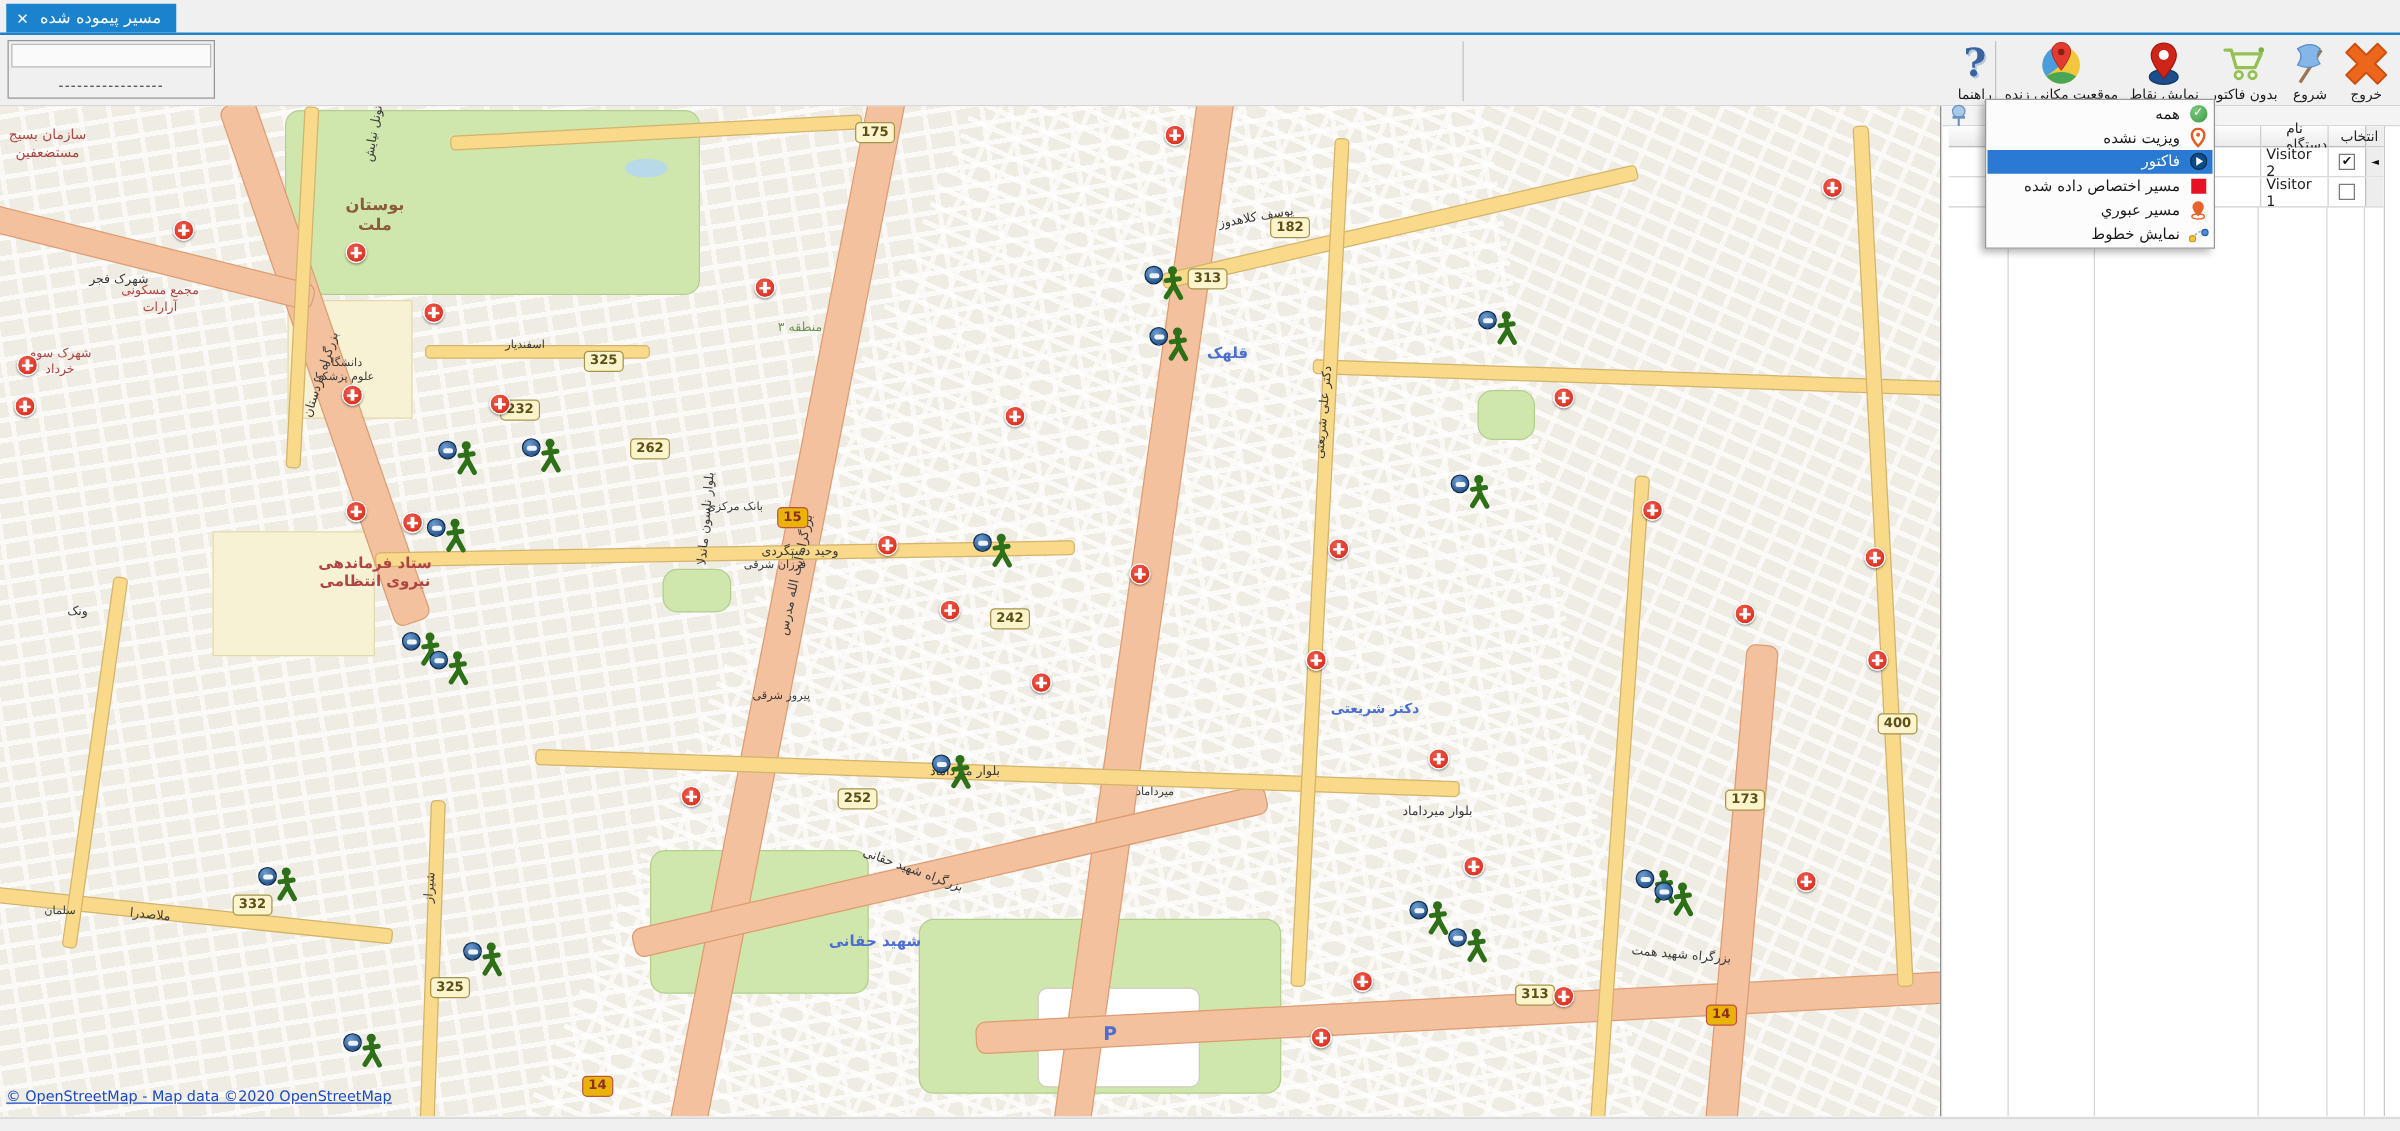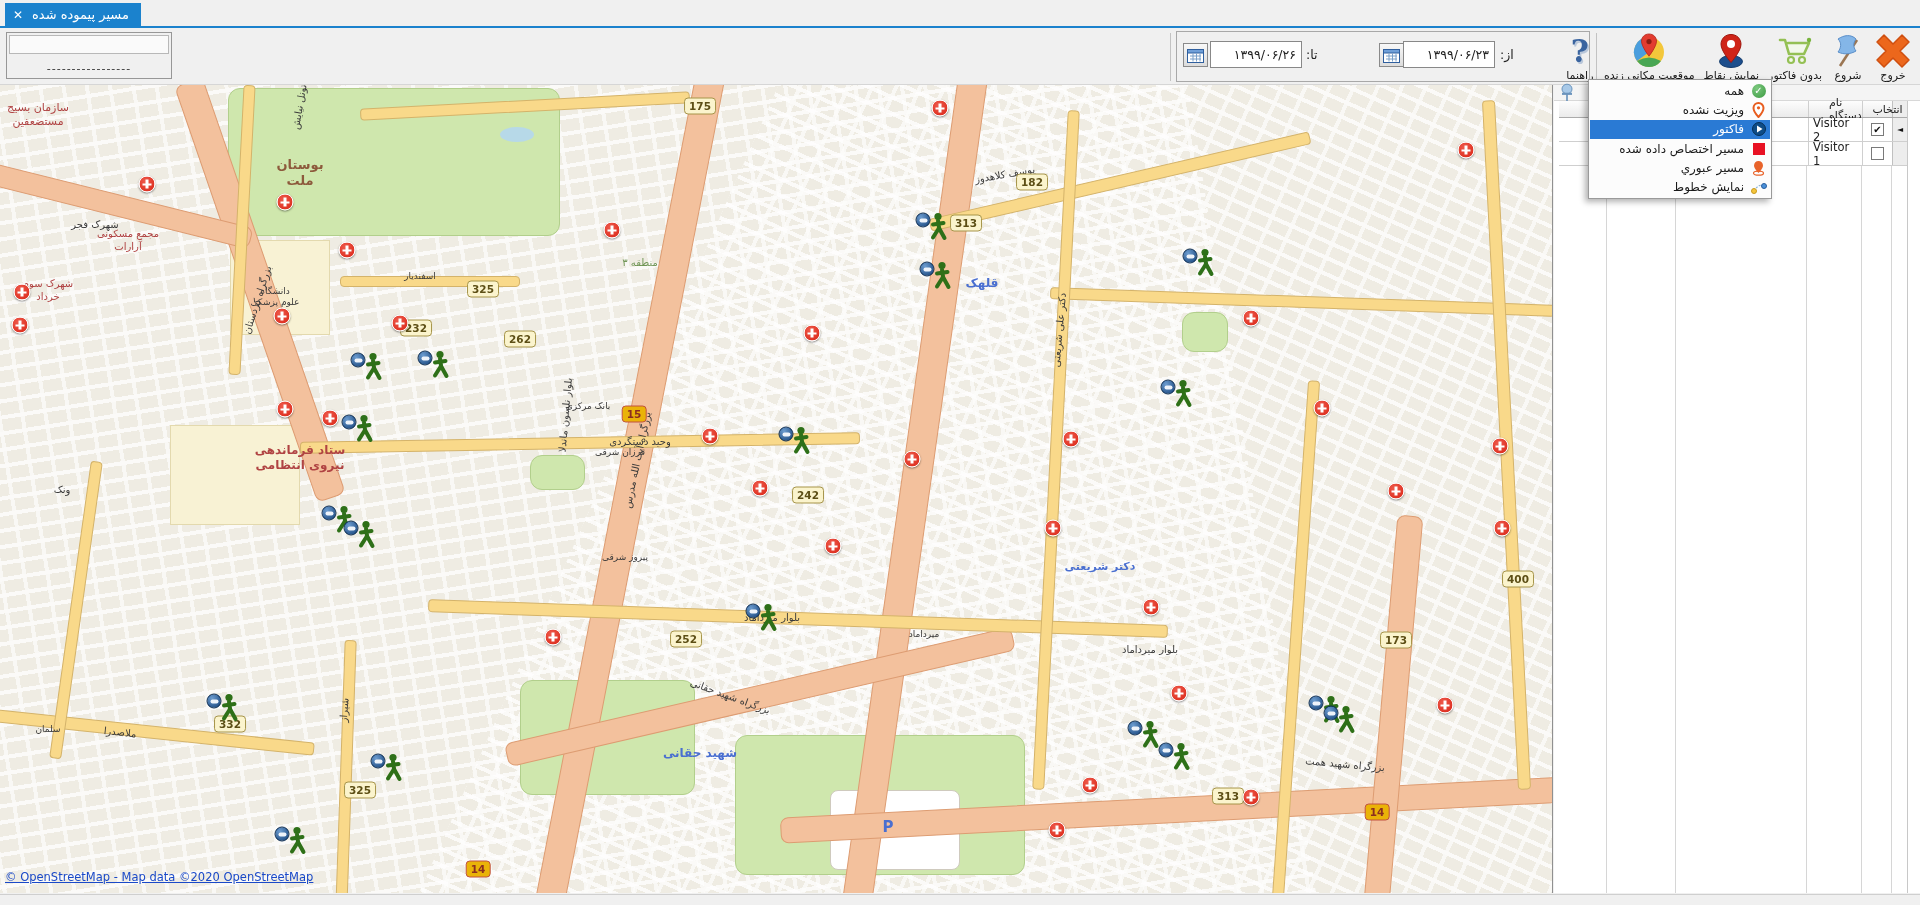--- a/index.html
+++ b/index.html
@@ -91,40 +91,20 @@
     <span>مسیر پیموده شده</span>
   </div>
 </div>
 
 <div class="toolbar">
   <div class="query-box">
     <div class="query-inner"></div>
     <div class="dashes">-----------------</div>
   </div>
   <div class="tbsep" style="left:1170px"></div>
-  <div class="dategroup">
-    <button class="calbtn" style="left:6px">
-        <svg width="17" height="15" viewBox="0 0 17 15">
-          <rect x="0.5" y="1.5" width="16" height="13" fill="#fff" stroke="#2f5f9e"></rect>
-          <rect x="0.5" y="1.5" width="16" height="3.5" fill="#6f9fd8" stroke="#2f5f9e"></rect>
-          <path d="M3 8 h11 M3 11 h11 M6 5.5 v8 M9.5 5.5 v8 M13 5.5 v8" stroke="#7aa0c8" stroke-width="1" fill="none"></path>
-        </svg>
-      </button>
-    <div class="datefield" style="left:33px">۱۳۹۹/۰۶/۲۶</div>
-    <span class="datelabel" style="left:129px">تا:</span>
-    <button class="calbtn" style="left:202px">
-        <svg width="17" height="15" viewBox="0 0 17 15">
-          <rect x="0.5" y="1.5" width="16" height="13" fill="#fff" stroke="#2f5f9e"></rect>
-          <rect x="0.5" y="1.5" width="16" height="3.5" fill="#6f9fd8" stroke="#2f5f9e"></rect>
-          <path d="M3 8 h11 M3 11 h11 M6 5.5 v8 M9.5 5.5 v8 M13 5.5 v8" stroke="#7aa0c8" stroke-width="1" fill="none"></path>
-        </svg>
-      </button>
-    <div class="datefield" style="left:226px">۱۳۹۹/۰۶/۲۳</div>
-    <span class="datelabel" style="left:323px">از:</span>
-  </div>
   <div class="tbsep" style="left:1596px"></div>
   <div class="tb-buttons" id="tb-buttons">
       <div class="tb-btn">
         <span class="tb-ic">
           <svg width="38" height="36" viewBox="0 0 38 36">
             <path d="M19 11 L28 2 L35 9 L26 18 L35 27 L28 34 L19 25 L10 34 L3 27 L12 18 L3 9 L10 2 Z" fill="#ec671c" stroke="#cf4f10" stroke-width="1.5" stroke-linejoin="round"></path>
           </svg>
         </span>
         <span class="tb-lb">خروج</span>
       </div>
@@ -214,28 +194,28 @@
   <div class="yroad" style="left:360px;top:15px;width:330px;height:12px;transform:rotate(-3deg)"></div>
   <div class="yroad" style="left:1050px;top:25px;width:12px;height:680px;transform:rotate(3deg)"></div>
   <div class="yroad" style="left:340px;top:555px;width:12px;height:270px;transform:rotate(2deg)"></div>
 
   <div id="map-layers">
       <div class="badge" style="position: absolute; left: 700px; top: 21px; transform: translate(-50%, -50%);">175</div>
       <div class="badge" style="position: absolute; left: 1032px; top: 97px; transform: translate(-50%, -50%);">182</div>
       <div class="badge" style="position: absolute; left: 966px; top: 138px; transform: translate(-50%, -50%);">313</div>
       <div class="badge" style="position: absolute; left: 483px; top: 204px; transform: translate(-50%, -50%);">325</div>
       <div class="badge" style="position: absolute; left: 416px; top: 243px; transform: translate(-50%, -50%);">232</div>
-      <div class="badge" style="position: absolute; left: 520px; top: 254px; transform: translate(-50%, -50%); text-align: right;">262</div>
+      <div class="badge" style="position: absolute; left: 520px; top: 274px; transform: translate(-50%, -50%); text-align: right;">262</div>
       <div class="badge" style="position: absolute; left: 808px; top: 410px; transform: translate(-50%, -50%);">242</div>
       <div class="badge" style="position: absolute; left: 686px; top: 554px; transform: translate(-50%, -50%);">252</div>
       <div class="badge" style="position: absolute; left: 1518px; top: 494px; transform: translate(-50%, -50%);">400</div>
       <div class="badge" style="position: absolute; left: 1396px; top: 555px; transform: translate(-50%, -50%);">173</div>
       <div class="badge" style="position: absolute; left: 1228px; top: 711px; transform: translate(-50%, -50%);">313</div>
       <div class="badge" style="position: absolute; left: 360px; top: 705px; transform: translate(-50%, -50%);">325</div>
-      <div class="badge" style="position: absolute; left: 202px; top: 639px; transform: translate(-50%, -50%); margin-left: 28px;">332</div>
+      <div class="badge" style="position: absolute; left: 202px; top: 639px; transform: translate(-50%, -50%);">332</div>
       <div class="badge hwy" style="position: absolute; left: 634px; top: 329px; transform: translate(-50%, -50%);">15</div>
       <div class="badge hwy" style="position: absolute; left: 1377px; top: 727px; transform: translate(-50%, -50%);">14</div>
       <div class="badge hwy" style="position: absolute; left: 478px; top: 784px; transform: translate(-50%, -50%);">14</div>
       <div class="mlabel c-red" style="font-size: 11px; position: absolute; left: 38px; top: 30px; transform: translate(-50%, -50%);">سازمان بسیج
 مستضعفین</div>
       <div class="mlabel c-red" style="font-size: 10px; position: absolute; left: 128px; top: 155px; transform: translate(-50%, -50%);">مجمع مسکونی
 آرارات</div>
       <div class="mlabel c-red" style="font-size: 10px; position: absolute; left: 48px; top: 205px; transform: translate(-50%, -50%);">شهرک سوم
 خرداد</div>
       <div class="mlabel c-street" style="font-size: 10px; position: absolute; left: 95px; top: 140px; transform: translate(-50%, -50%);">شهرک فجر</div>

